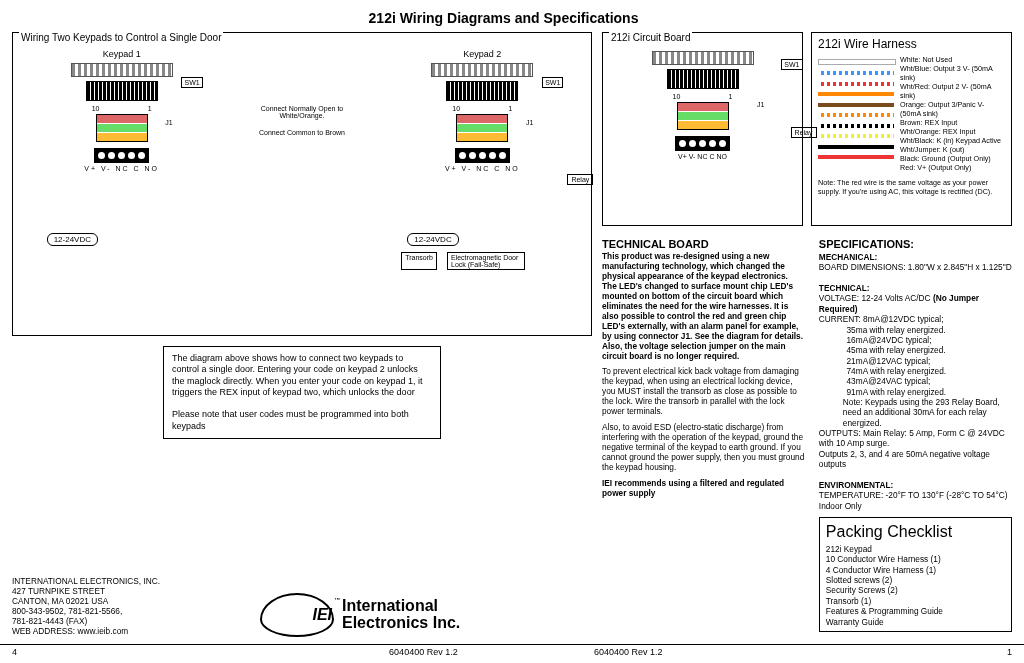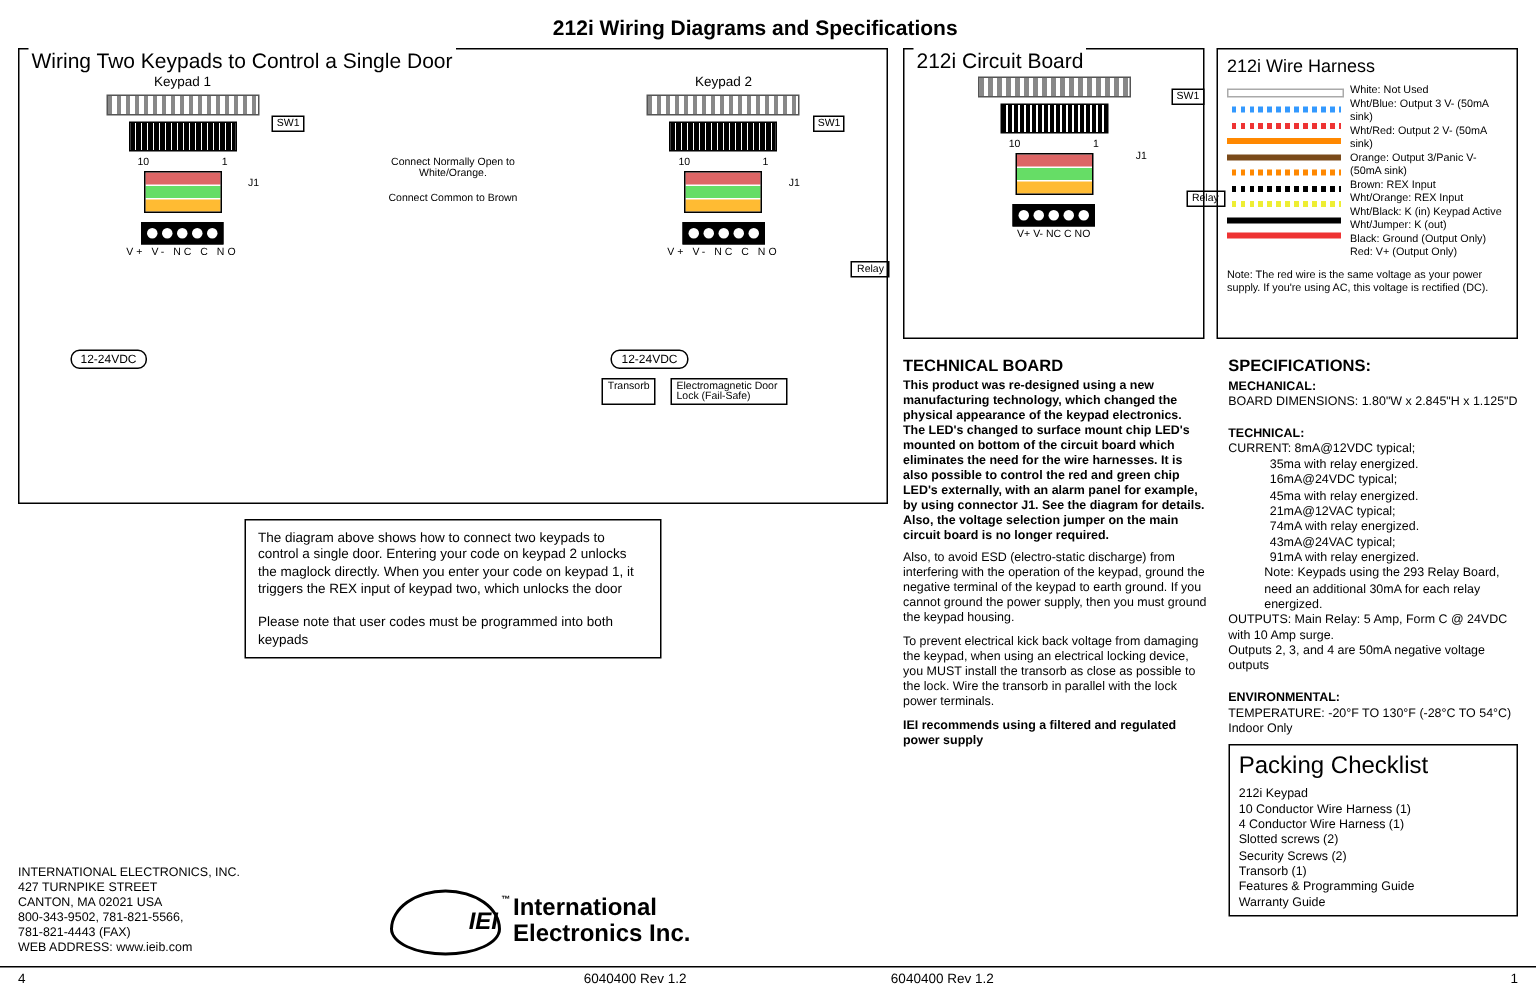--- a/index.html
+++ b/index.html
@@ -29,21 +29,21 @@
   .box {
     border: 1px solid #000;
     padding: 6px;
     margin-bottom: 6px;
     position: relative;
   }
   .box-title {
     position: absolute;
     top: -1px; left: 6px;
     background: #fff;
-    font-size: 14px;
+    font-size: 10px;
     padding: 0 2px;
   }
   
   .keypad-row {
     display: flex;
     justify-content: space-around;
     margin-top: 10px;
   }
   .keypad-label {
     font-size: 9px;
@@ -302,31 +302,32 @@
             </div>
         </div>
         <div class="harness-text" style="margin-top:6px">Note: The red wire is the same voltage as your power supply. If you're using AC, this voltage is rectified (DC).</div>
       </div>
     </div>
 
     <div class="right-two-col">
       <div class="rc-left tech-notes">
         <div class="section-heading" style="text-decoration:none">TECHNICAL BOARD</div>
         <p class="tech-bold">This product was re-designed using a new manufacturing technology, which changed the physical appearance of the keypad electronics.  The LED's changed to surface mount chip LED's mounted on bottom of the circuit board which eliminates the need for the wire harnesses.  It is also possible to control the red and green chip LED's externally, with an alarm panel for example, by using connector J1.  See the diagram for details.  Also, the voltage selection jumper on the main circuit board is no longer required.</p>
+        <p>To prevent electrical kick back voltage from damaging the keypad, when using an electrical locking device, you MUST install the transorb as close as possible to the lock. Wire the transorb in parallel with the lock power terminals.</p>
         <p>Also, to avoid ESD (electro-static discharge) from interfering with the operation of the keypad, ground the negative terminal of the keypad to earth ground.  If you cannot ground the power supply, then you must ground the keypad housing.</p>
-        <p>To prevent electrical kick back voltage from damaging the keypad, when using an electrical locking device, you MUST install the transorb as close as possible to the lock. Wire the transorb in parallel with the lock power terminals.</p>
         <p class="tech-bold">IEI recommends using a filtered and regulated power supply</p>
       </div>
       <div class="rc-right">
         <div class="section-heading" style="text-decoration:none">SPECIFICATIONS:</div>
         <div class="spec-block">
           <div class="spec-sub">MECHANICAL:</div>
           <div>BOARD DIMENSIONS: 1.80"W x 2.845"H x 1.125"D</div>
           <br>
           <div class="spec-sub">TECHNICAL:</div>
+          <div>VOLTAGE: 12-24 Volts AC/DC <b>(No Jumper Required)</b></div>
           <div>CURRENT: 8mA@12VDC typical;</div>
           <div style="white-space:pre">            35ma with relay energized.
             16mA@24VDC typical;
             45ma with relay energized.
             21mA@12VAC typical;
             74mA with relay energized.
             43mA@24VAC typical;
             91mA with relay energized.</div>
           <div style="margin-left:24px">Note: Keypads using the 293 Relay Board, need an additional 30mA for each relay energized.</div>
           <div style="white-space:pre-line">OUTPUTS: Main Relay: 5 Amp, Form C @ 24VDC with 10 Amp surge.

